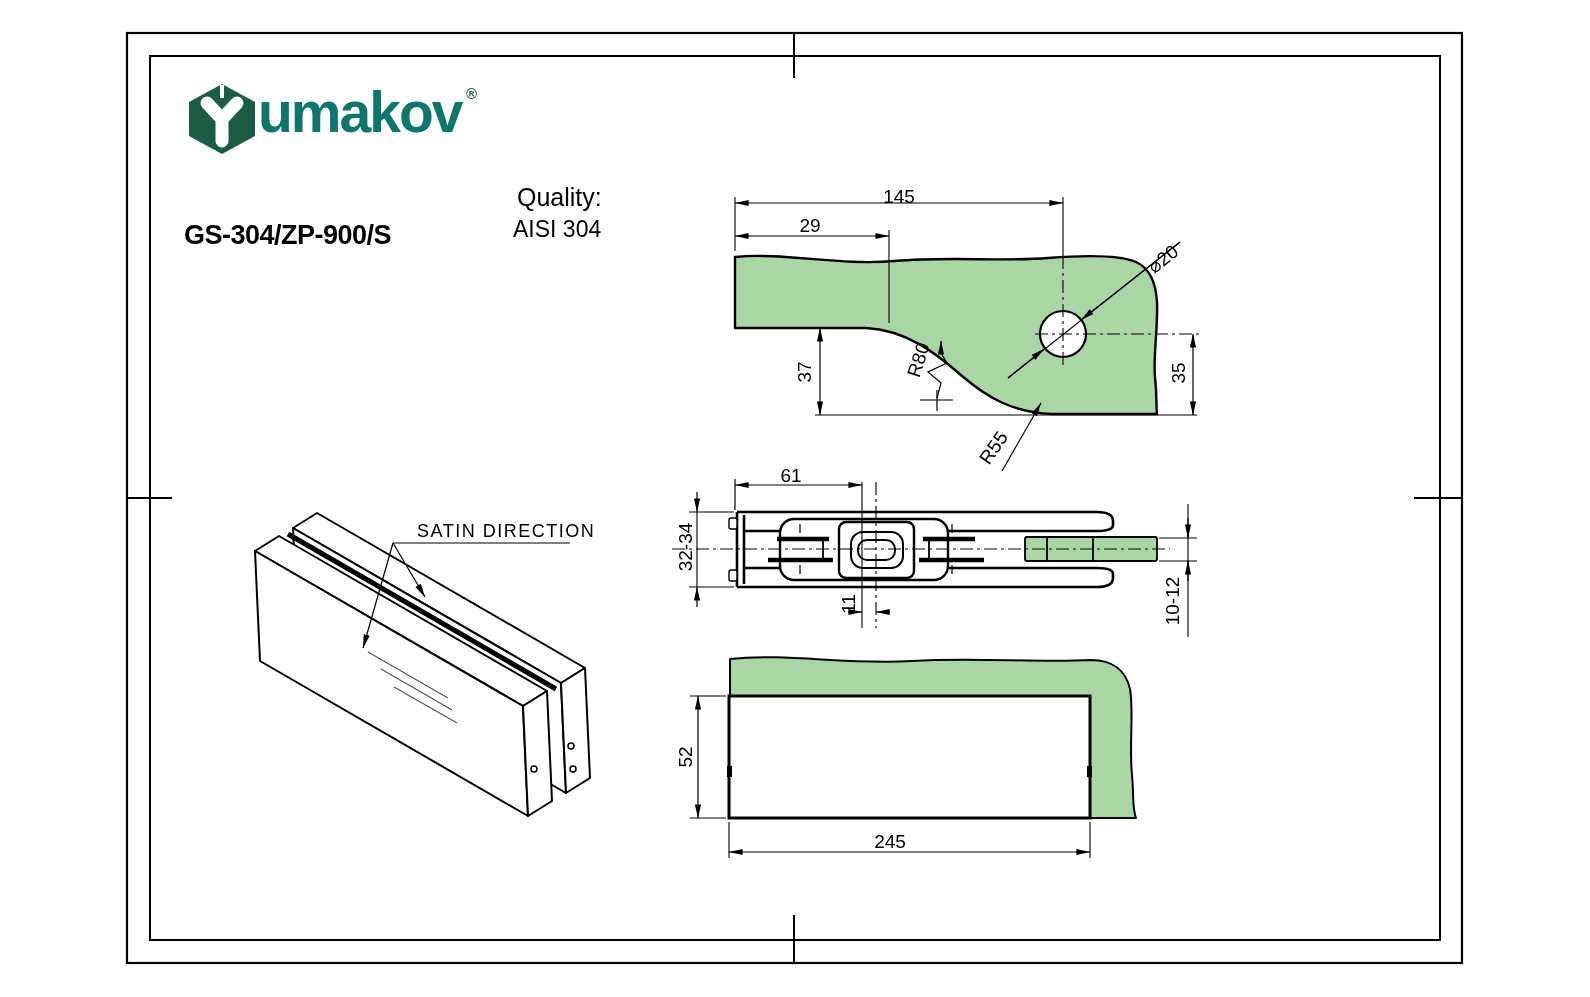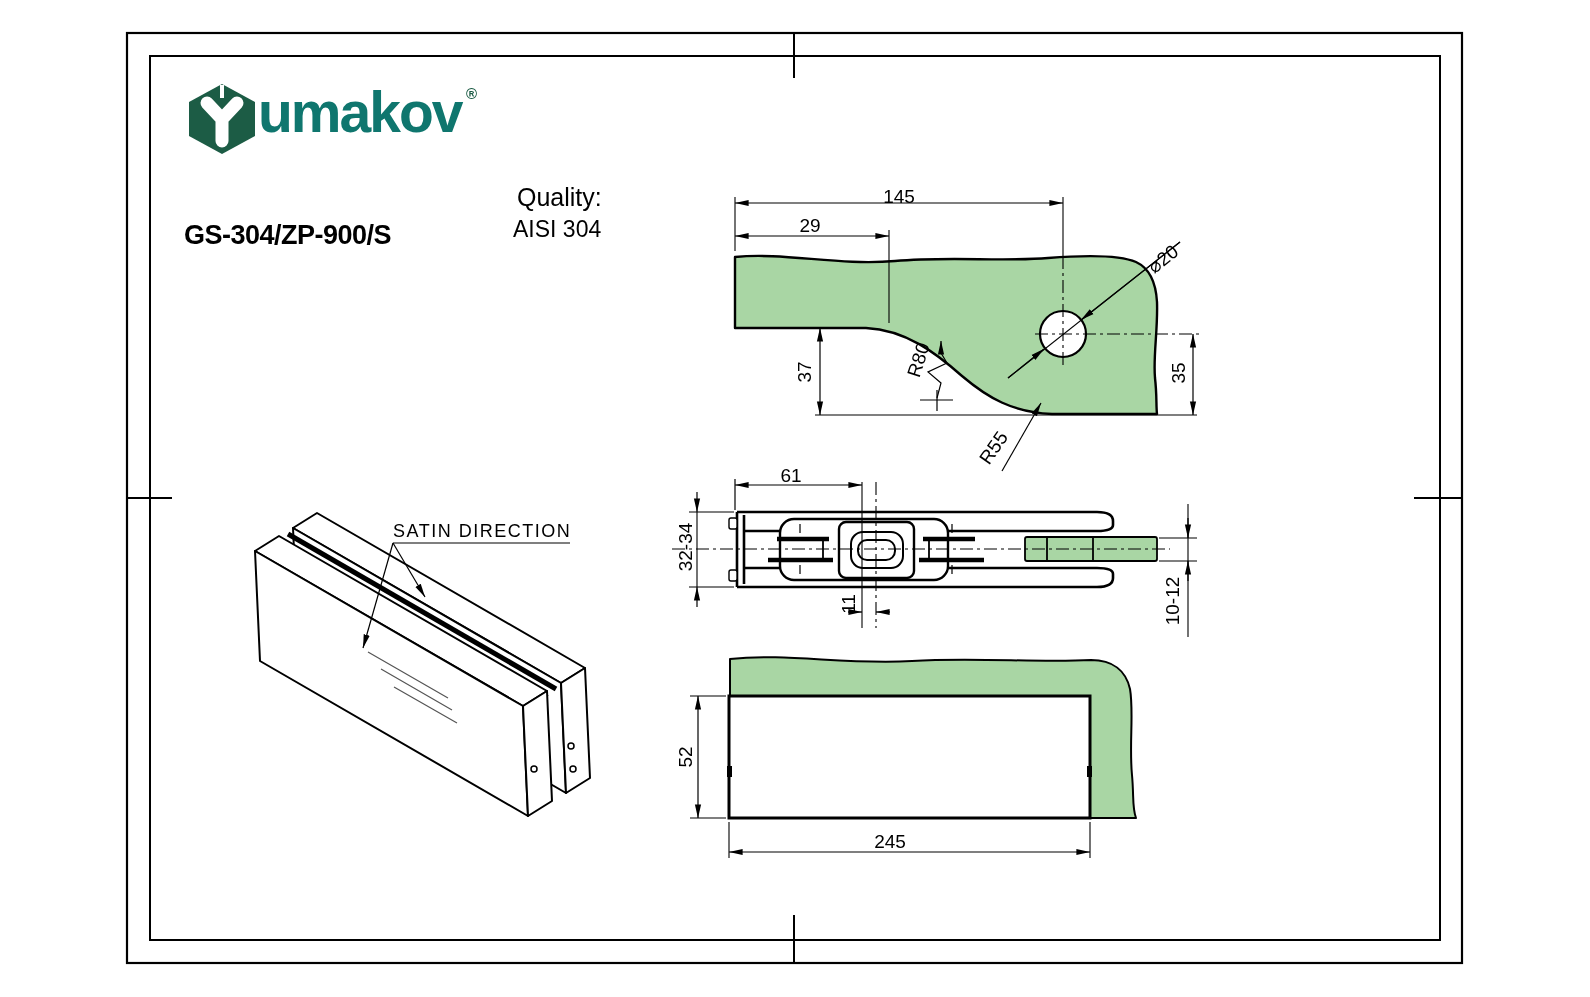--- a/index.html
+++ b/index.html
@@ -6,21 +6,21 @@
   body{width:1590px;height:997px;position:relative;overflow:hidden;
        font-family:"Liberation Sans", sans-serif;color:#000;}
   .sheet{position:absolute;inset:0;}
   svg{position:absolute;left:0;top:0;}
   .txt{position:absolute;white-space:nowrap;line-height:1;}
   .brand-name{font-size:57px;font-weight:bold;letter-spacing:-2px;color:#0f766e;}
   .reg{font-size:15px;font-weight:bold;color:#1c5c45;}
   .code{font-size:27px;font-weight:bold;letter-spacing:-0.5px;}
   .quality-label{font-size:25px;text-align:right;}
   .quality-value{font-size:23px;}
-  .satin{font-size:18px;letter-spacing:1.5px;}
+  .satin{font-size:18px;letter-spacing:1.5px;margin-left:24px;}
   .dim{position:absolute;font-size:19px;white-space:nowrap;
        transform:translate(-50%,-50%);}
   .r90{transform:translate(-50%,-50%) rotate(-90deg);}
 </style>
 </head>
 <body>
 
 <div class="sheet">
 
 <svg width="1590" height="997" viewBox="0 0 1590 997" xmlns="http://www.w3.org/2000/svg">

